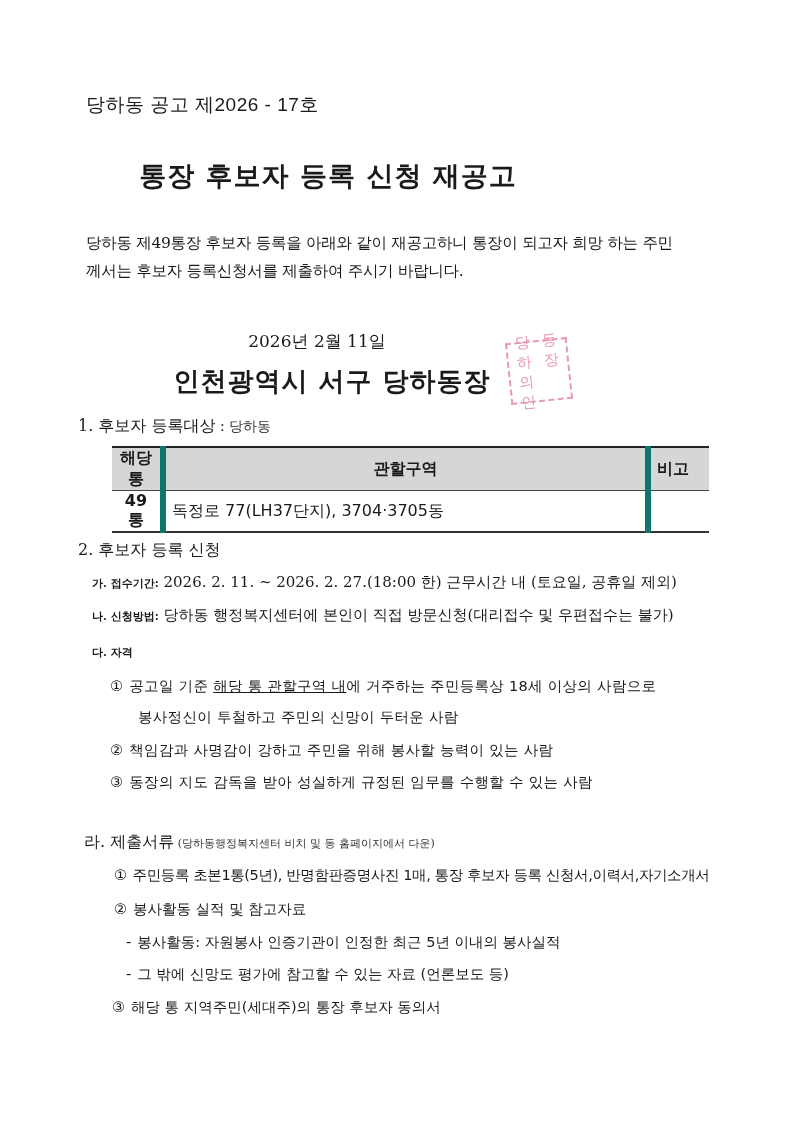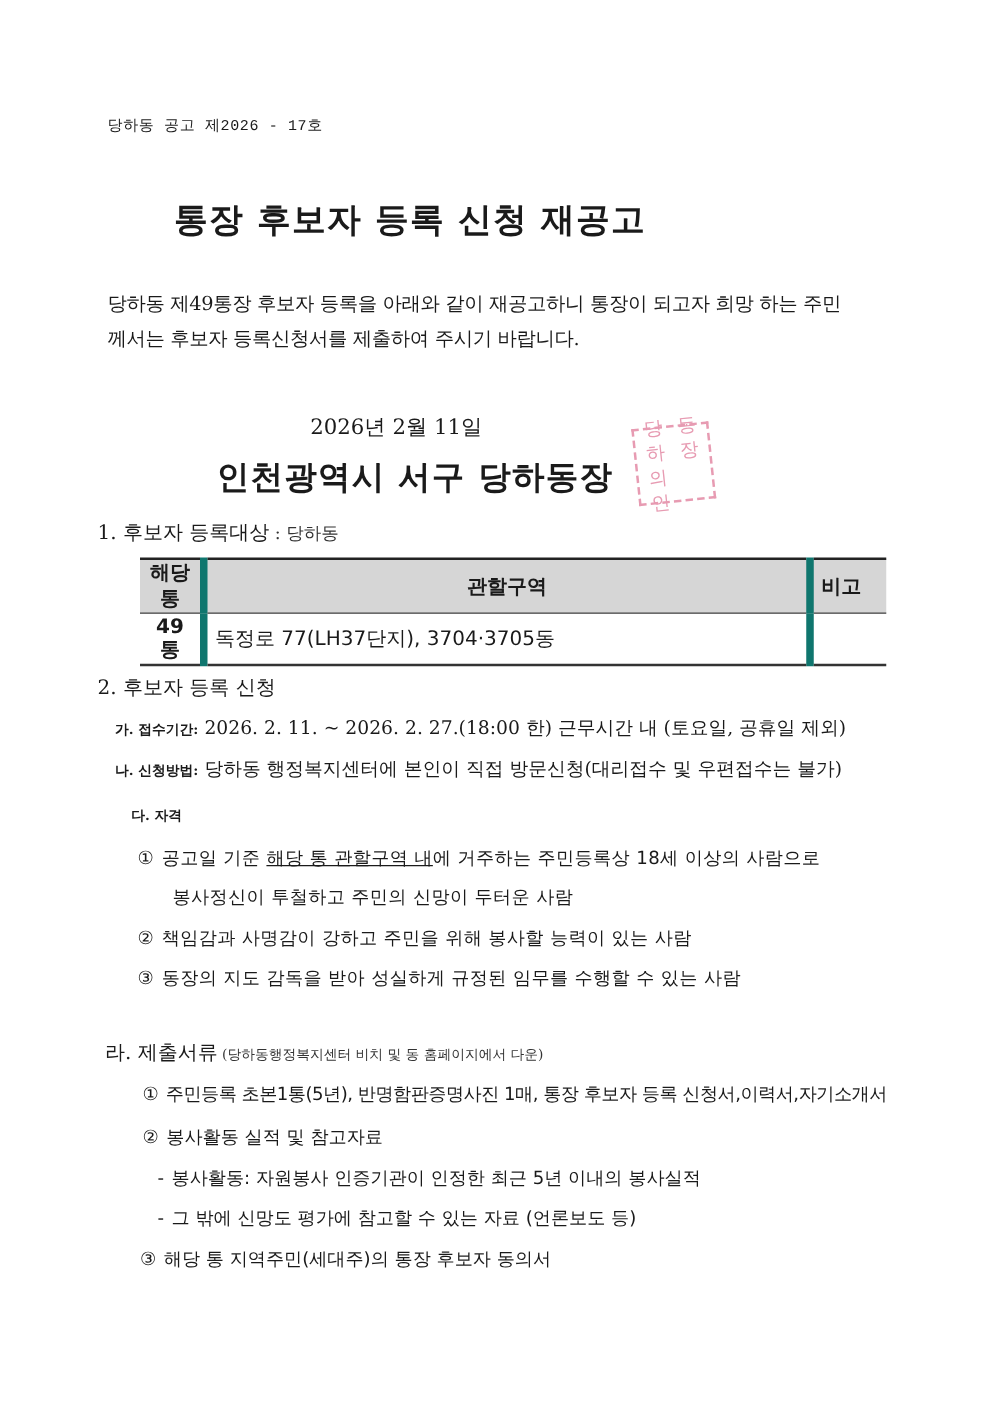--- a/index.html
+++ b/index.html
@@ -12,23 +12,23 @@
       height: 1122px;
       position: relative;
       overflow: hidden;
       font-family: "DejaVu Serif", "Liberation Serif", serif;
       color: #1a1a1a;
     }
     .abs { position: absolute; }
 
     .notice-number {
       left: 86px; top: 92px;
-      font-size: 12px;
+      font-size: 19px;
       letter-spacing: 0.5px;
-      font-family: Liberation Mono, monospace;
+      font-family: Liberation Sans, sans-serif;
     }
     .doc-title {
       left: 0; width: 656px; top: 158px;
       text-align: center;
       font-size: 27px;
       font-weight: bold;
       font-family: "DejaVu Sans", sans-serif;
       letter-spacing: 1px;
     }
     .intro {
@@ -111,21 +111,21 @@
 
     .sub-item {
       font-family: "DejaVu Serif", serif;
       font-size: 15px;
       white-space: nowrap;
     }
     .sub-item .label { font-size: 11px; font-weight: bold; }
     .ga { left: 92px; top: 573px; }
     .na { left: 92px; top: 606px; }
     .da { left: 92px; top: 642px; }
-    .da .label { font-weight: bold; margin-left: 13px; }
+    .da .label { font-weight: bold; }
 
     .qual {
       font-family: "DejaVu Sans", sans-serif;
       font-size: 14.5px;
       white-space: nowrap;
       letter-spacing: 0.3px;
     }
     .q1 { left: 110px; top: 677px; }
     .q1b { left: 138px; top: 708px; }
     .q2 { left: 110px; top: 741px; }

